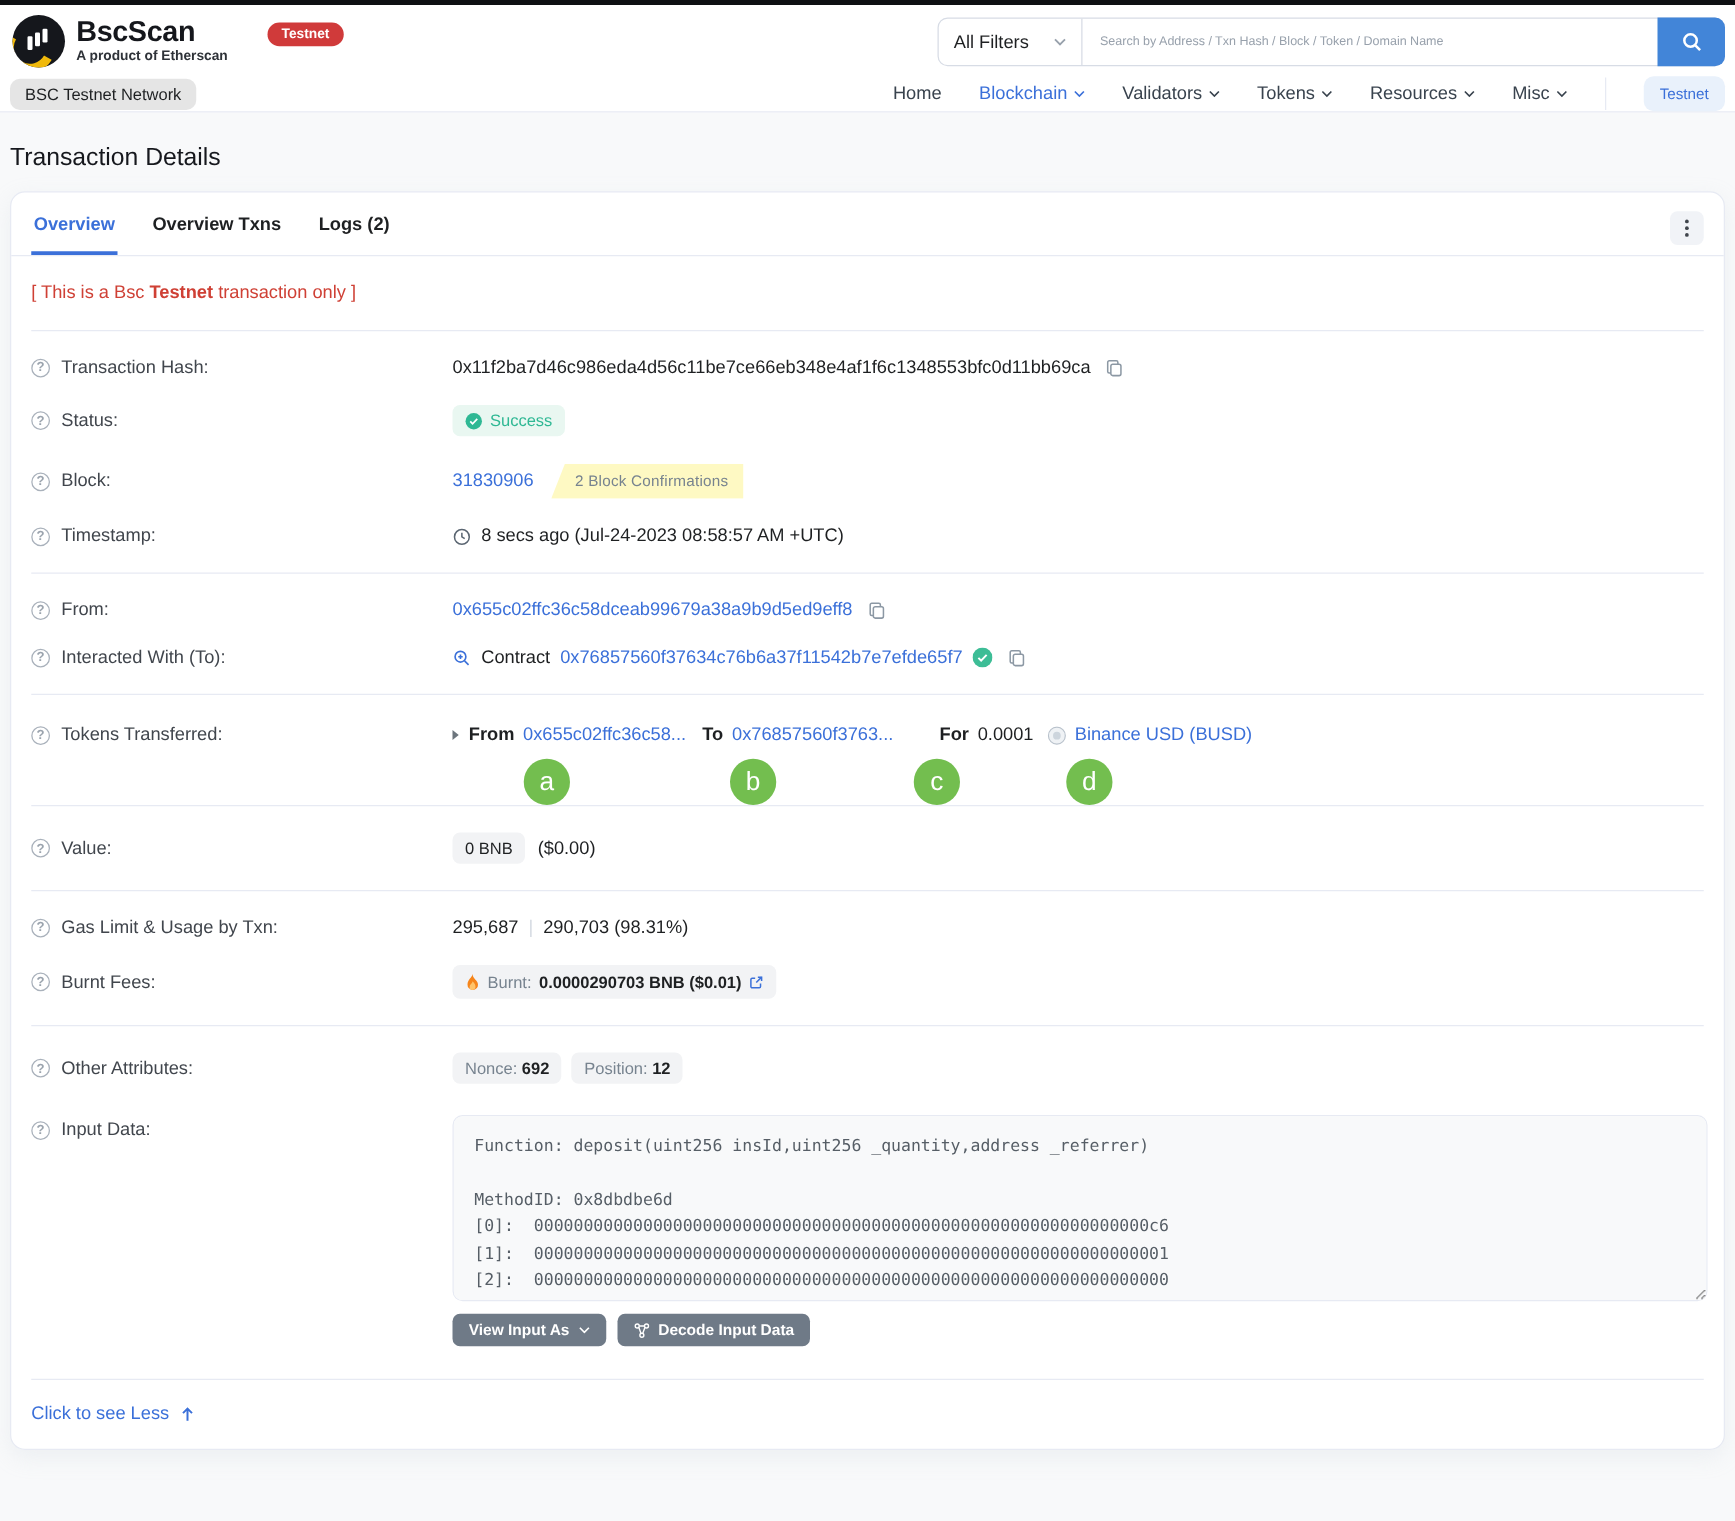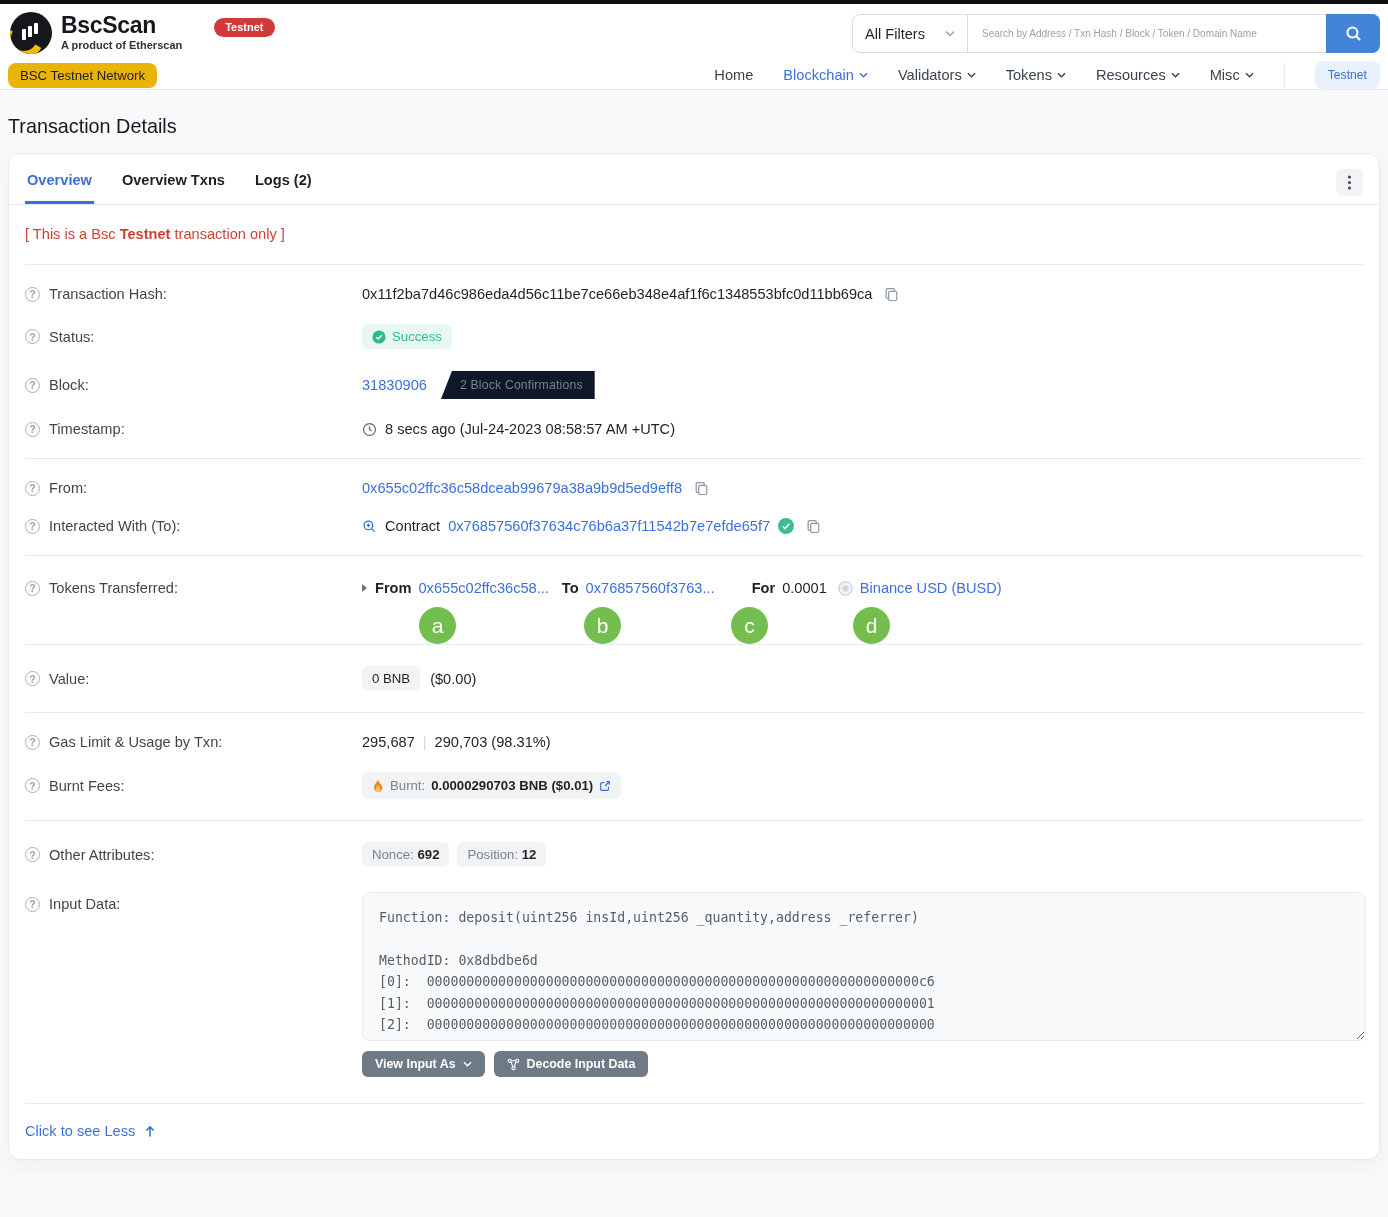--- a/index.html
+++ b/index.html
@@ -18,24 +18,24 @@
   .brand-logo { width:42px; height:42px; border-radius:50%; background:#15171c; position:relative; overflow:hidden; flex:none; }
   .logo-bars { position:absolute; left:12px; top:17px; width:4px; height:11px; background:#fff; border-radius:1px;
     box-shadow:6px -3px 0 #fff, 12px -6px 0 #fff; }
   .logo-swoosh { position:absolute; width:40px; height:40px; border-radius:50%; border:7px solid transparent;
     border-left-color:#f0b90b; border-bottom-color:#f0b90b; transform:rotate(-15deg); left:-6px; top:6px; }
   .brand-text { margin-left:9px; }
   .brand-name { font-size:23px; font-weight:700; color:#15171c; letter-spacing:-0.3px; line-height:26px; }
   .brand-sub { font-size:11px; font-weight:700; color:#2e3238; margin-top:1px; }
   .testnet-badge { margin-left:32px; margin-top:6px; background:#d03a3a; color:#fff; font-size:11px; font-weight:700;
     padding:3px 11px 4px; border-radius:10px; }
-  .network-chip { position:absolute; left:8px; top:59px; background:#eab308; border-radius:8px; padding:5px 12px;
+  .network-chip { position:absolute; left:8px; top:59px; background:#e5e5e5; border-radius:8px; padding:5px 12px;
     font-size:13.2px; color:#1e2022; cursor:pointer; }
 
-  .search-wrap { position:absolute; right:8px; top:10px; width:528px; height:39px; display:flex;
+  .search-wrap { position:absolute; right:8px; top:10px; width:630px; height:39px; display:flex;
     border:1px solid #d7dce5; border-radius:8px; background:#fff; }
   .filter-box { width:115px; display:flex; align-items:center; justify-content:space-between; padding:0 12px;
     border-right:1px solid #d7dce5; color:#1e2022; cursor:pointer; }
   .search-input { flex:1; border:none; outline:none; padding:0 14px; font-size:10px; color:#1e2022;
     font-family:"Liberation Sans","DejaVu Sans",sans-serif; border-radius:0; background:transparent; }
   .search-input::placeholder { color:#98a1ac; }
   .search-btn { width:54px; border:none; margin:-1px; border-radius:0 8px 8px 0; background:#4285d8;
     display:flex; align-items:center; justify-content:center; cursor:pointer; }
 
   .main-nav { position:absolute; right:8px; top:57px; display:flex; align-items:center; gap:30px;margin-left:43px; }
@@ -70,21 +70,21 @@
   .row-label { width:337px; flex:none; display:flex; align-items:center; gap:9px; color:#41464d; }
   .row-value { flex:1; display:flex; align-items:center; gap:8px; min-width:0; }
   .help-icon { width:15px; height:15px; flex:none; border:1px solid #a9b1bb; border-radius:50%; color:#9aa3ad;
     font-size:10.5px; font-weight:700; display:inline-flex; align-items:center; justify-content:center; cursor:pointer; }
   .help-icon::before { content:"?"; }
   .link { color:#3b70d9; text-decoration:none; cursor:pointer; }
   .icon-btn { display:inline-flex; cursor:pointer; margin-left:4px; }
 
   .status-badge { display:inline-flex; align-items:center; gap:6px; background:#e9f7f1; color:#2fb894;
     font-size:13.2px; padding:5px 10px; border-radius:6px; }
-  .conf-badge { background:#0f172a; color:#77838f; font-size:12.2px; font-weight:500; padding:7px 12px 7px 19px;
+  .conf-badge { background:#fef9c3; color:#77838f; font-size:12.2px; font-weight:500; padding:7px 12px 7px 19px;
     margin-left:6px; clip-path:polygon(11px 0, 100% 0, 100% 100%, 0 100%); letter-spacing:.2px; }
 
   .tokens-section { position:relative; padding:24px 0 48px; }
   .tok-line { display:flex; align-items:center; gap:7px; }
   .tri-right { width:0; height:0; border-left:5px solid #6c757d; border-top:4px solid transparent;
     border-bottom:4px solid transparent; margin-right:1px; }
   .tok-bold { font-weight:700; color:#1e2022; }
   .marker { position:absolute; width:37px; height:37px; border-radius:50%; background:#73be4f; color:#fff;
     display:flex; align-items:center; justify-content:center; font-size:21px; top:51px; z-index:2; }
 

